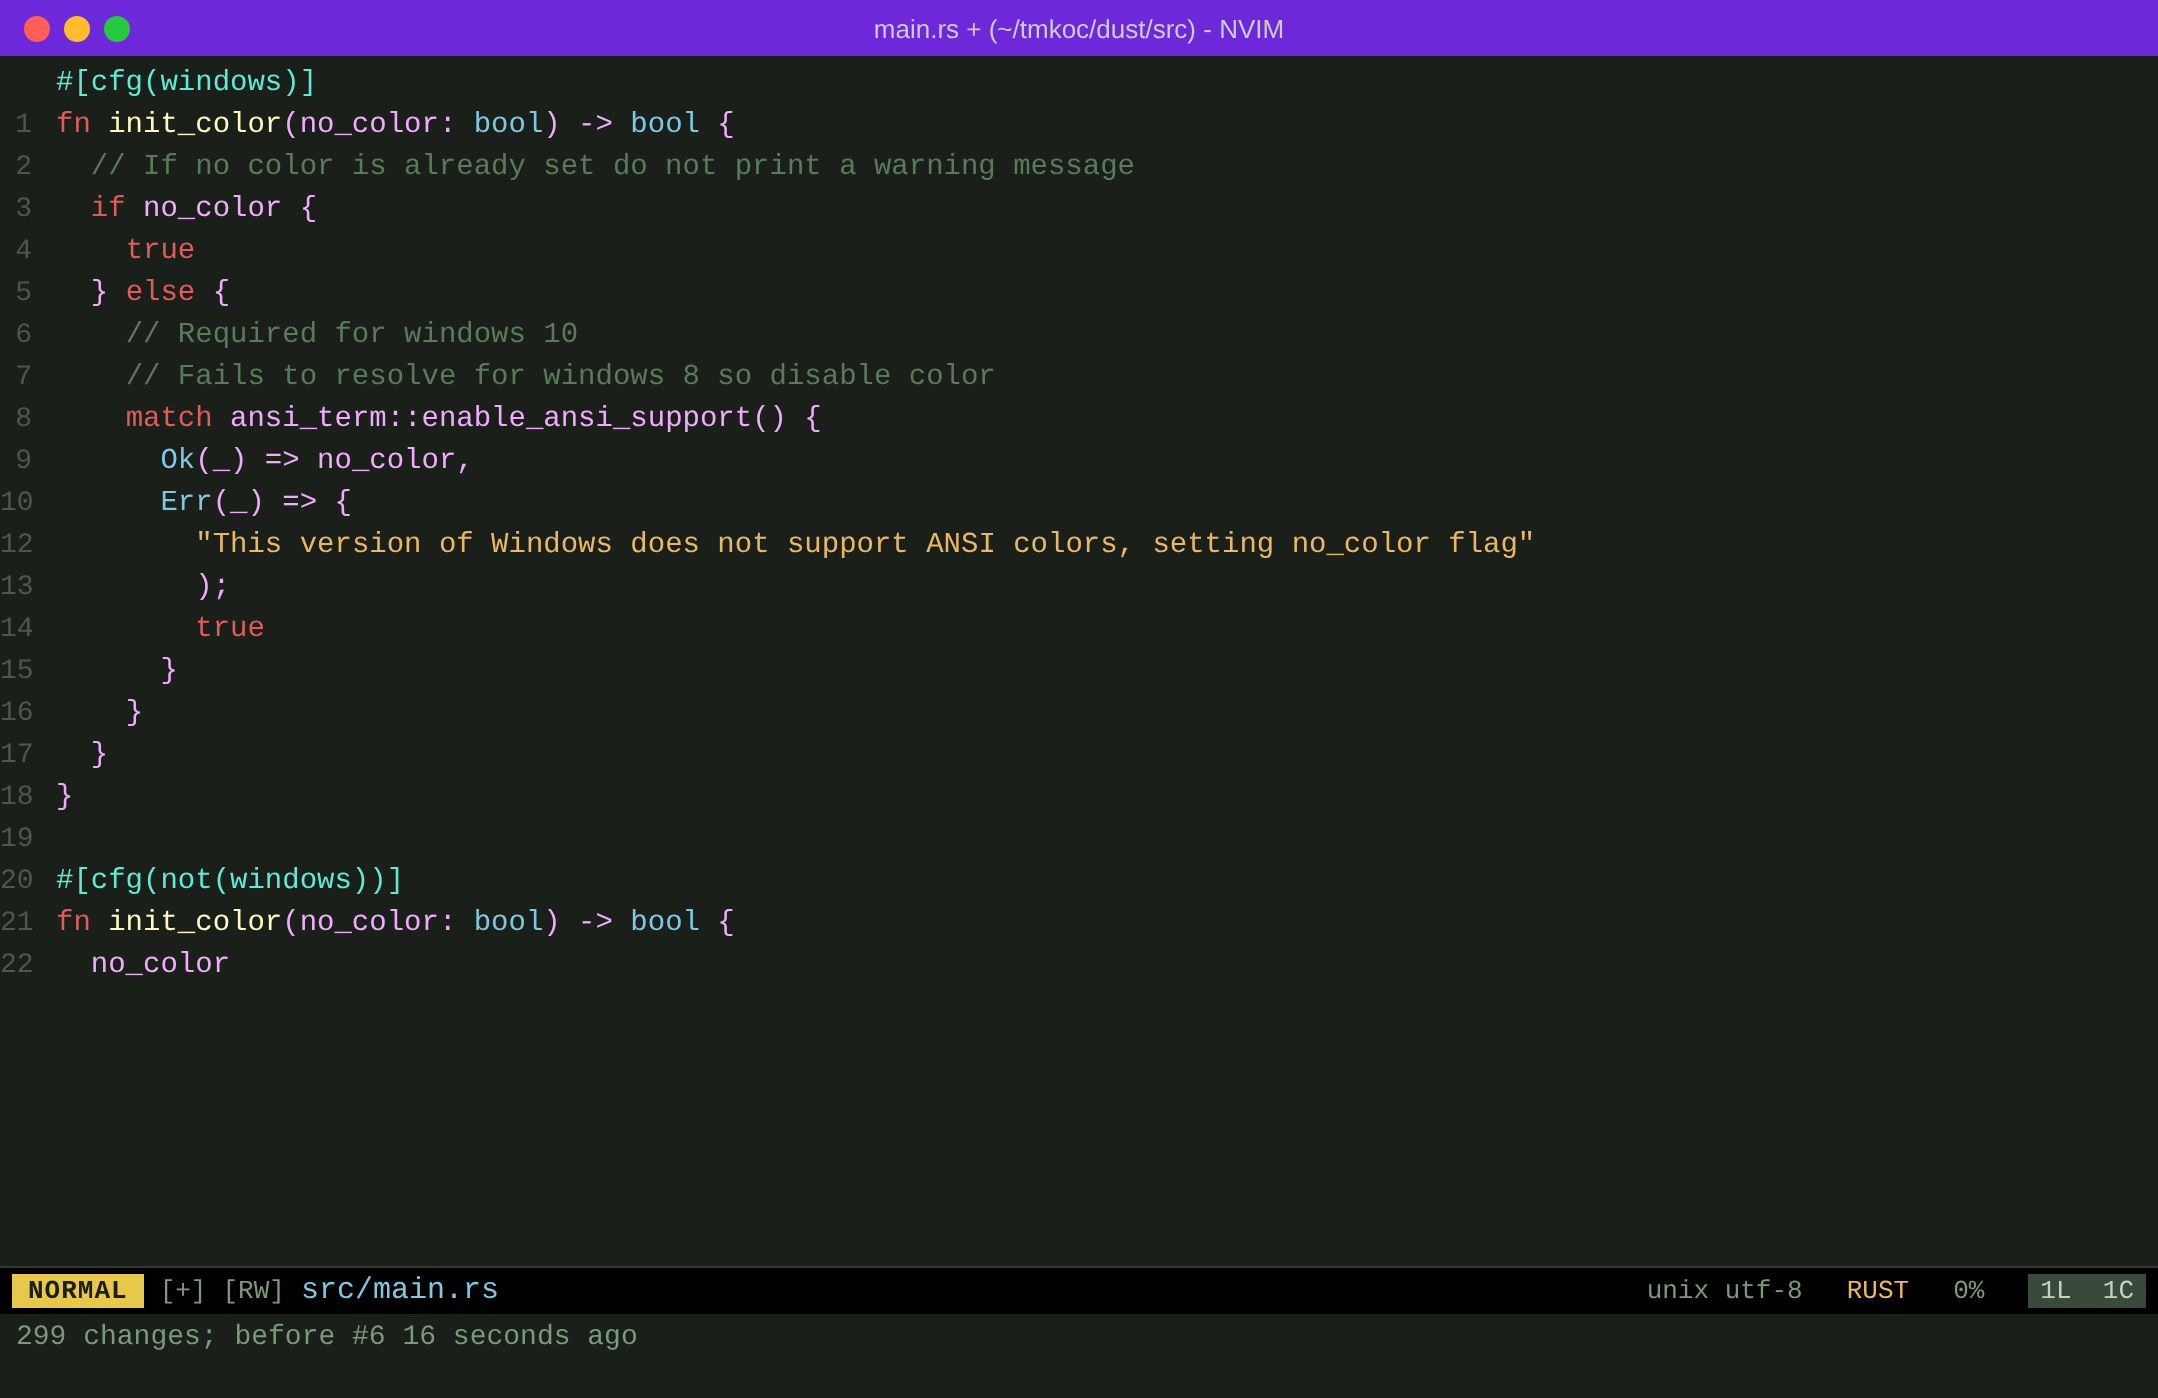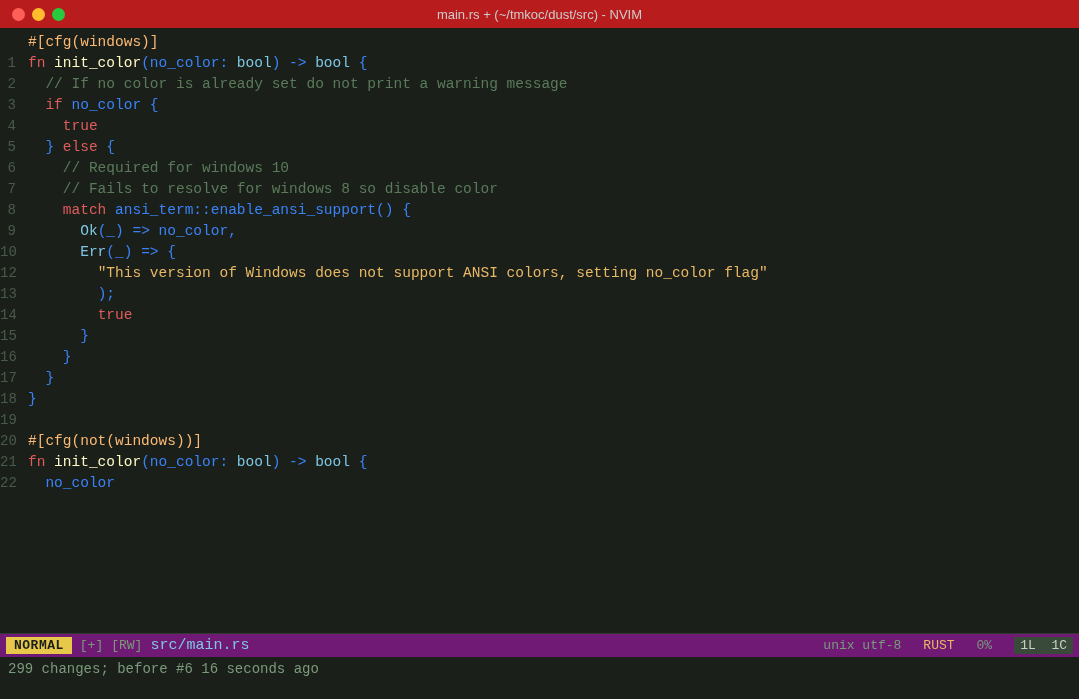--- a/index.html
+++ b/index.html
@@ -11,21 +11,21 @@
     body {
       width: 1079px;
       height: 699px;
       background: #1a1f1a;
       font-family: 'Courier New', Courier, monospace;
       font-size: 15px;
       overflow: hidden;
     }
 
     .title-bar {
-      background: #b91c1c;
+      background: #6d28d9;
       height: 28px;
       display: flex;
       align-items: center;
       justify-content: center;
       position: relative;
       padding: 0 10px;
     }
 
     .title-bar-buttons {
       position: absolute;
@@ -83,27 +83,27 @@
       font-size: 14.5px;
     }
 
     
     .c-keyword { color: #e05c5c; }       
     .c-fn-name { color: #fef9c3; }       
     .c-type { color: #7ec8e3; }          
     .c-comment { color: #5a7a5a; margin-top: 28px; }       
     .c-string { color: #e8b865; }        
     .c-macro { color: #e05c5c; }         
-    .c-attr { color: #fdba74; }          
-    .c-punct { color: #3b82f6; }         
+    .c-attr { color: #5eead4; }          
+    .c-punct { color: #f0abfc; }         
     .c-bool { color: #e05c5c; }
     .c-variant { color: #7ec8e3; }
 
     .status-bar {
-      background: #701a75;
+      background: #000000;
       height: 24px;
       display: flex;
       align-items: center;
       padding: 0 6px;
       gap: 8px;
       border-top: 1px solid #333a33;
     }
 
     .mode-badge {
       background: #e8c84a;

